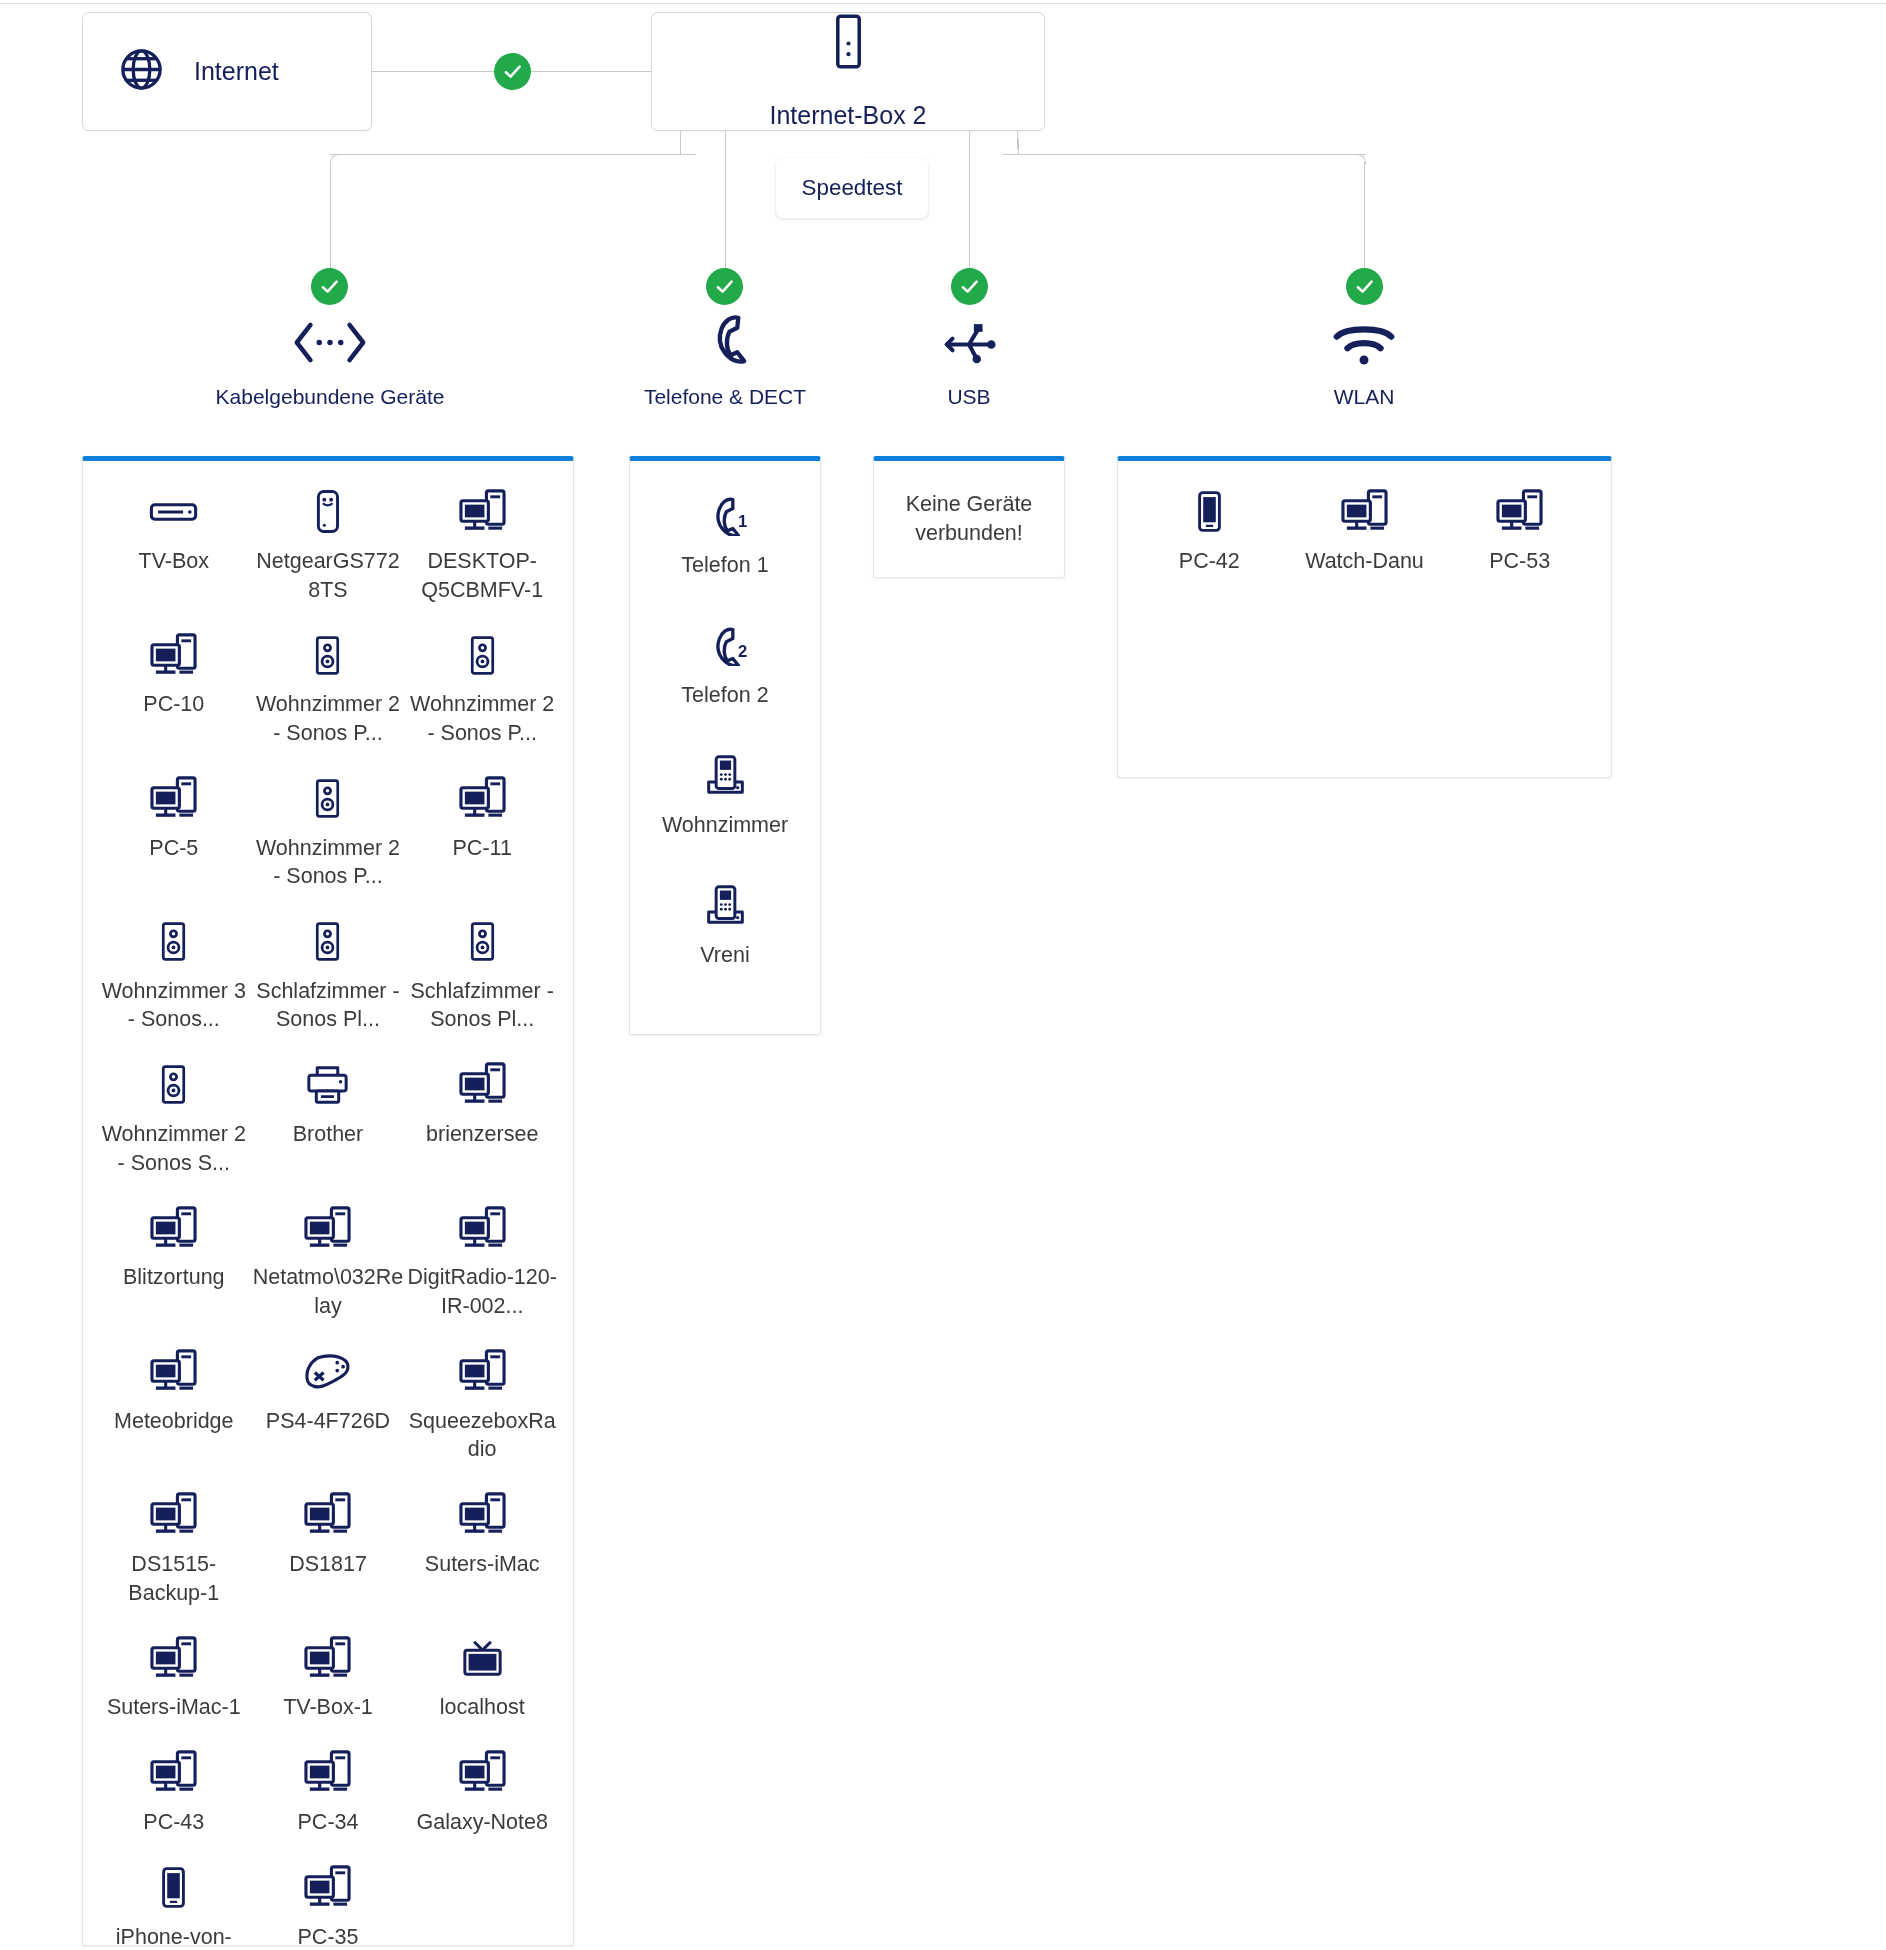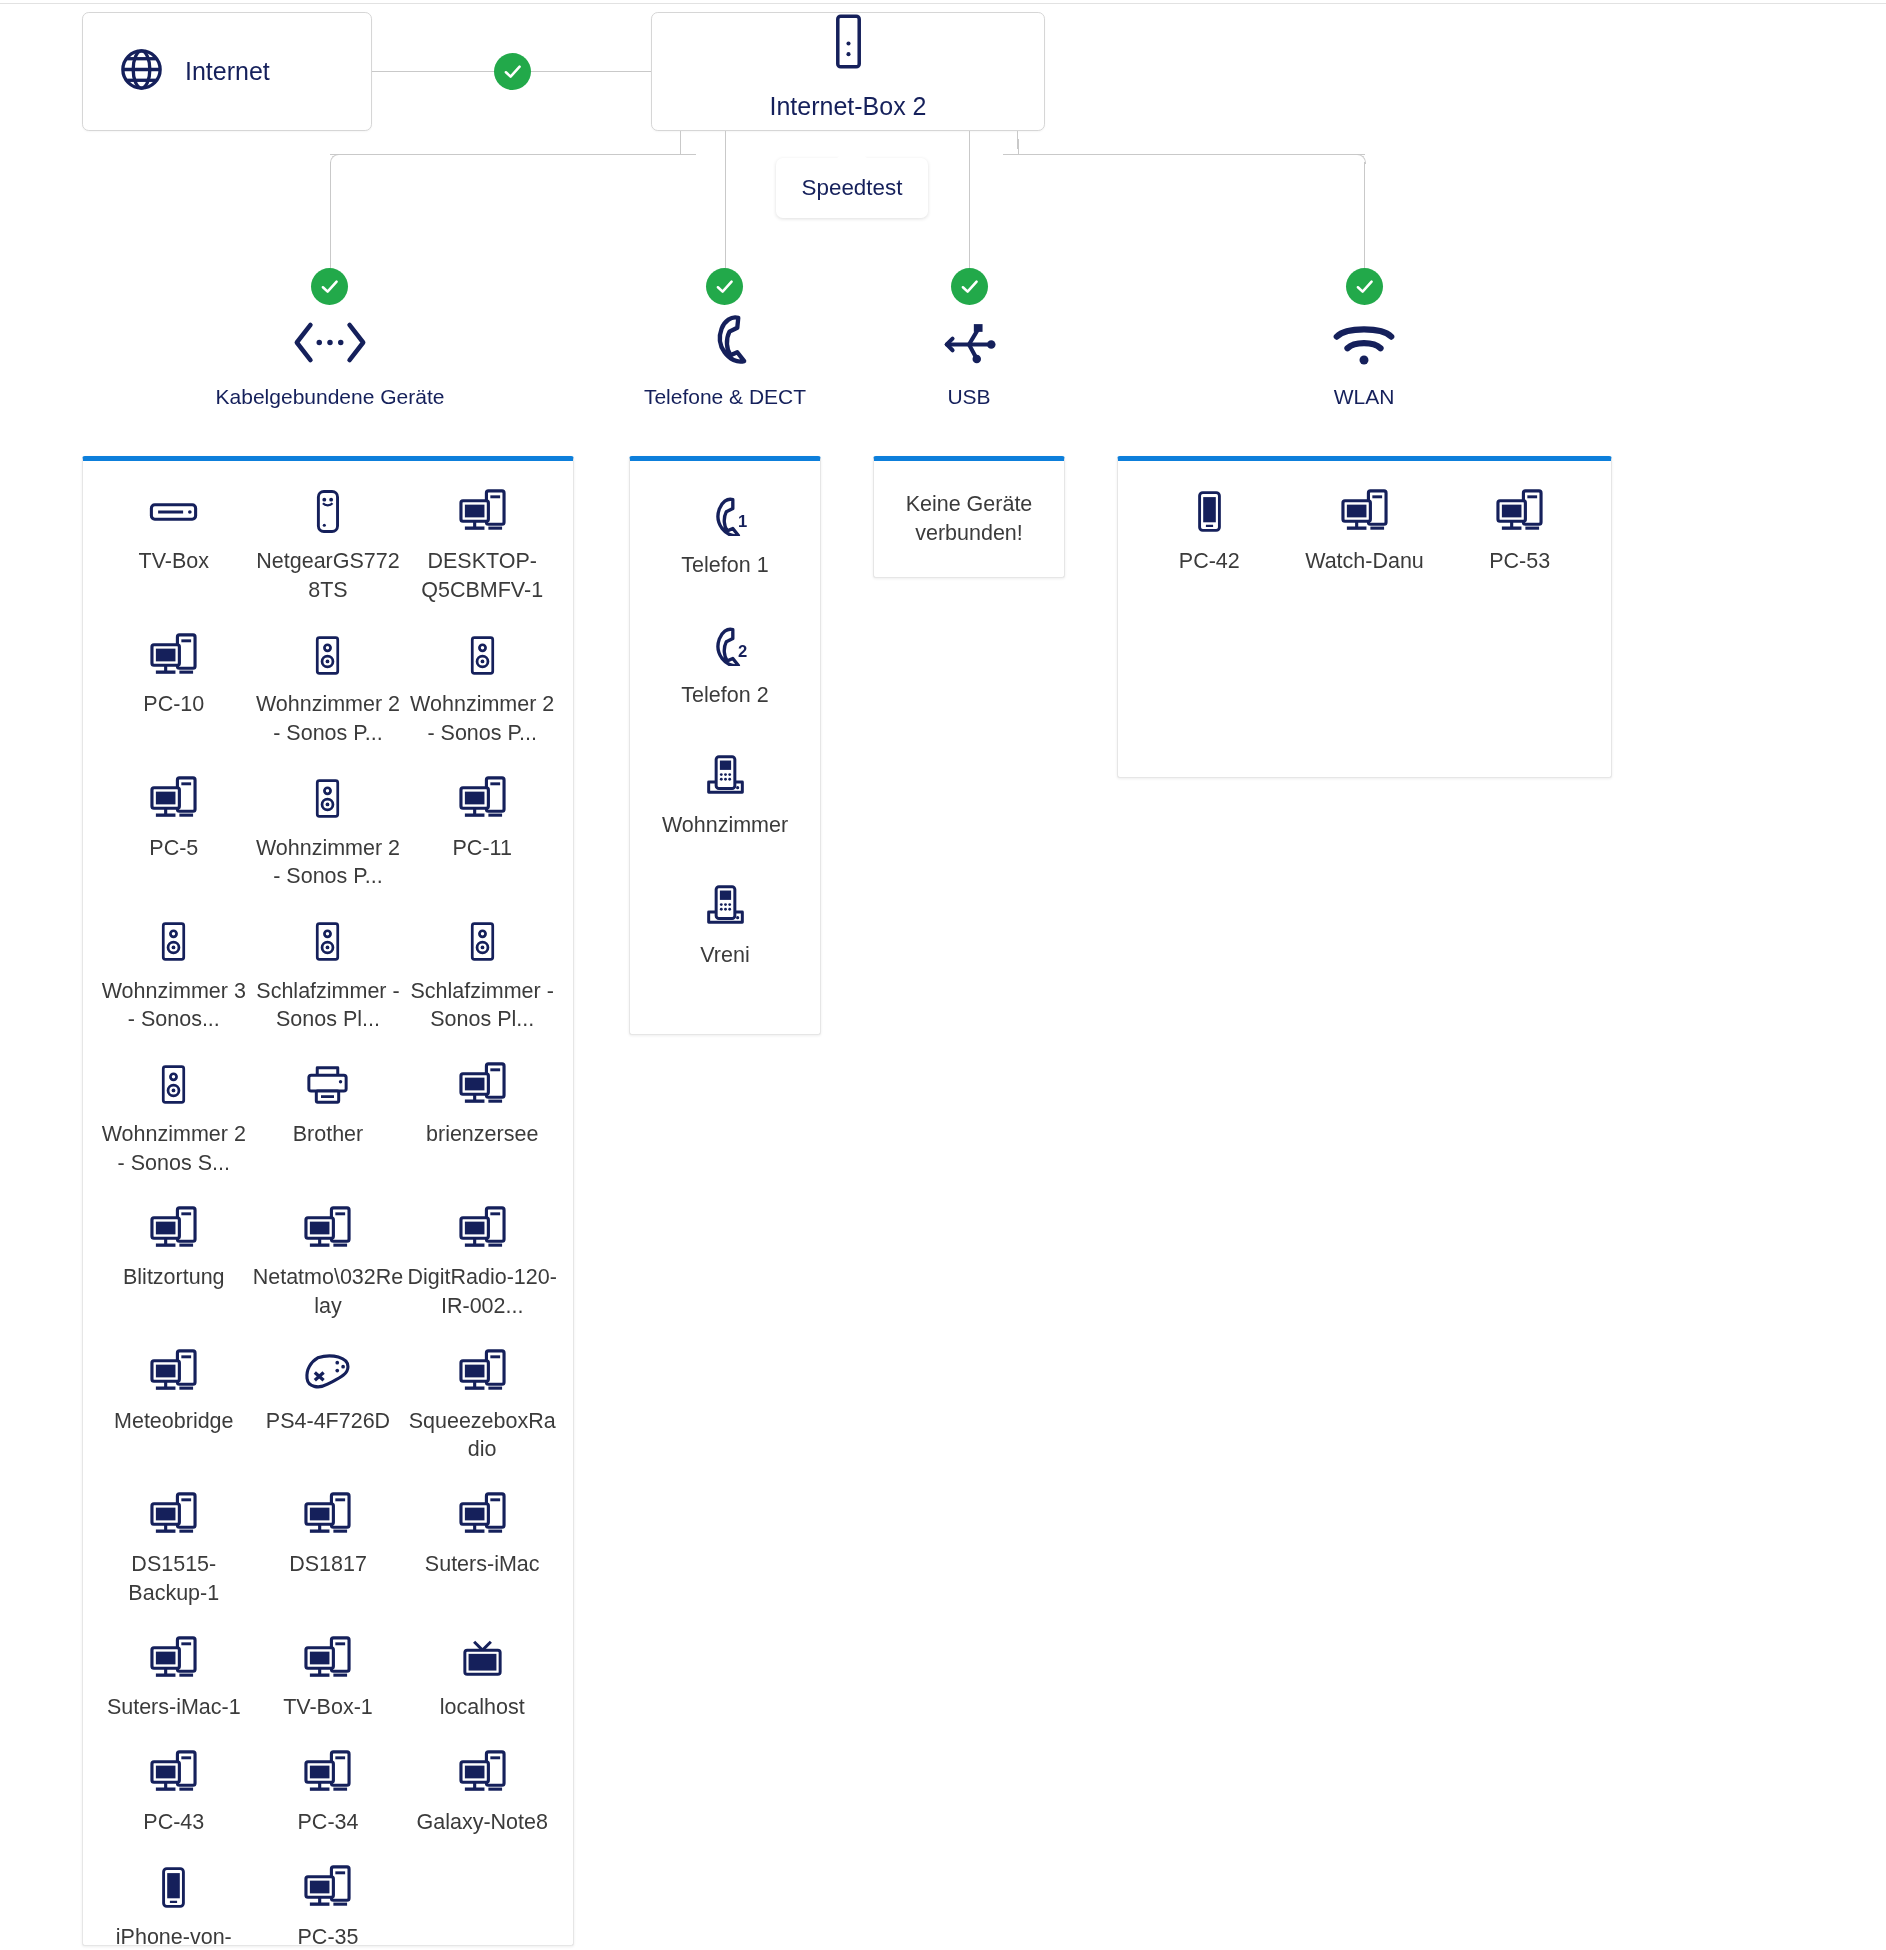--- a/index.html
+++ b/index.html
@@ -23,21 +23,21 @@
   }
 
   
   .node-box {
     position: absolute;
     background: #fff;
     border: 1px solid #d6d6d6;
     border-radius: 6.8px;
     display: flex;
     align-items: center;
-    gap: 18px;
+    gap: 27px;
     padding: 0 33px;
     box-shadow: 0 1px 2px rgba(0,0,0,0.04);
   }
   .node-box .node-label {
     font-size: 25px;
     color: #15205b;
     white-space: nowrap;
   }
   #internet-node { left: 82px; top: 11.7px; width: 290px; height: 119px; }
   #box-node      { left: 651px; top: 11.7px; width: 394px; height: 119px; flex-direction: column; }

